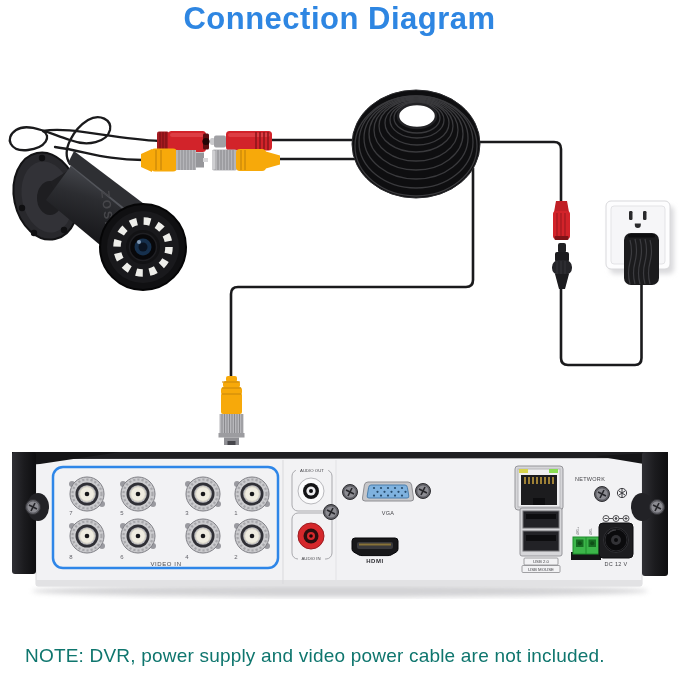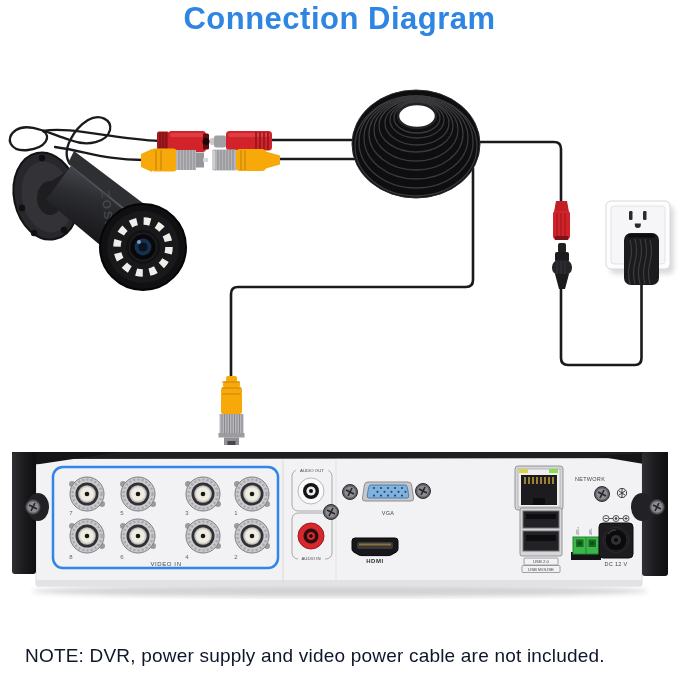--- a/index.html
+++ b/index.html
@@ -1,21 +1,21 @@
 <!DOCTYPE html>
 <html><head>
 <meta charset="utf-8">
 <style>
   html,body{margin:0;padding:0;background:#ffffff;}
   .stage{position:relative;width:679px;height:674px;background:#ffffff;overflow:hidden;
          font-family:"Liberation Sans", sans-serif;}
   .title{position:absolute;top:1px;left:0;width:679px;text-align:center;
          font-size:31px;font-weight:700;letter-spacing:.5px;color:#2e86e2;}
   .note{position:absolute;top:645px;left:25px;width:640px;
-        font-size:19px;letter-spacing:.2px;color:#0f172a;}
+        font-size:19px;letter-spacing:.2px;color:#0f766e;}
   svg{position:absolute;top:0;left:0;}
   svg text{font-family:"Liberation Sans", sans-serif;fill:#46464a;}
   .lbl-xs{font-size:4.3px;}
   .lbl-s{font-size:5.5px;letter-spacing:.3px;}
   .lbl-num{font-size:6px;fill:#63636a;}
   .lbl-rot{font-size:3.6px;fill:#6a6a6e;}
   .lbl-hdmi{font-size:6px;font-weight:700;letter-spacing:.6px;fill:#2e2e32;}
   .lbl-vin{font-size:6px;letter-spacing:.6px;fill:#4a4a4e;}
 </style>
 </head>

